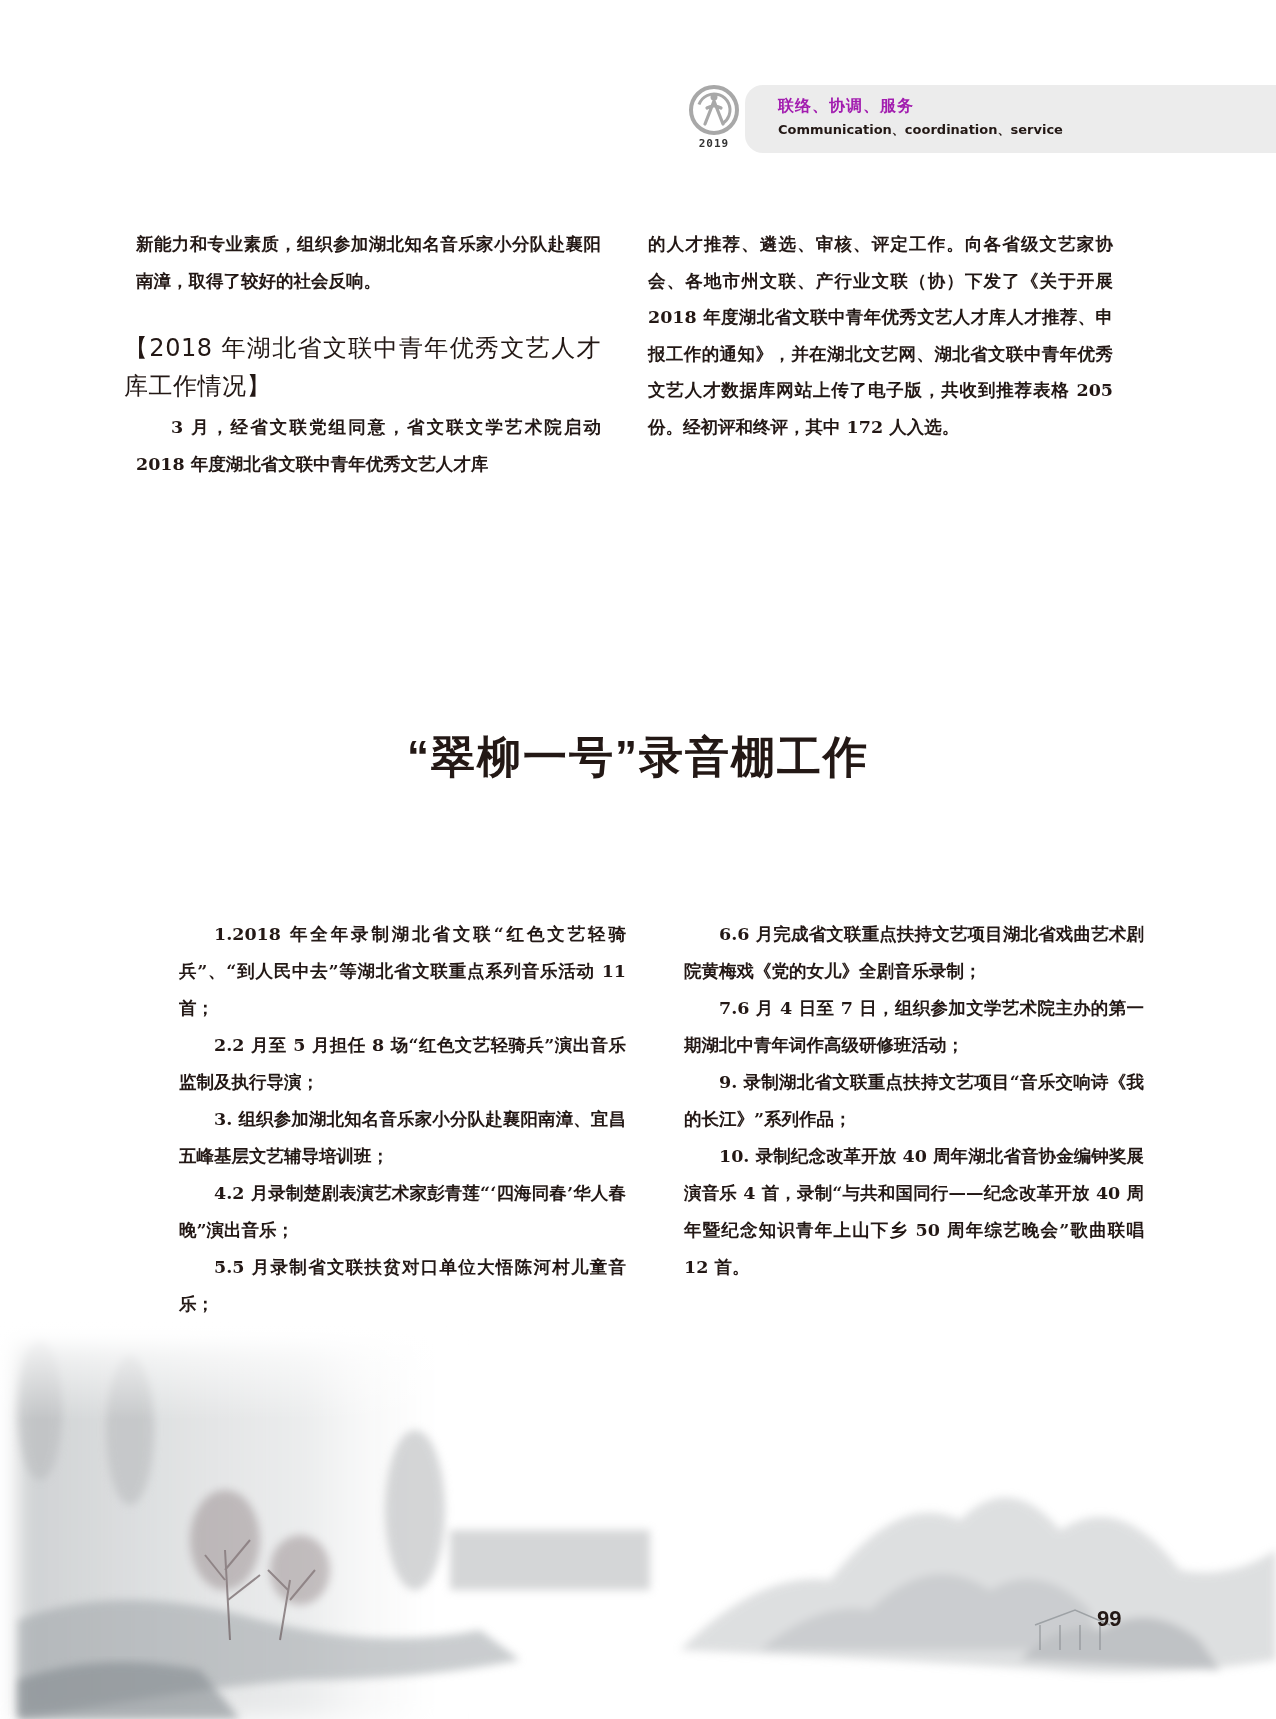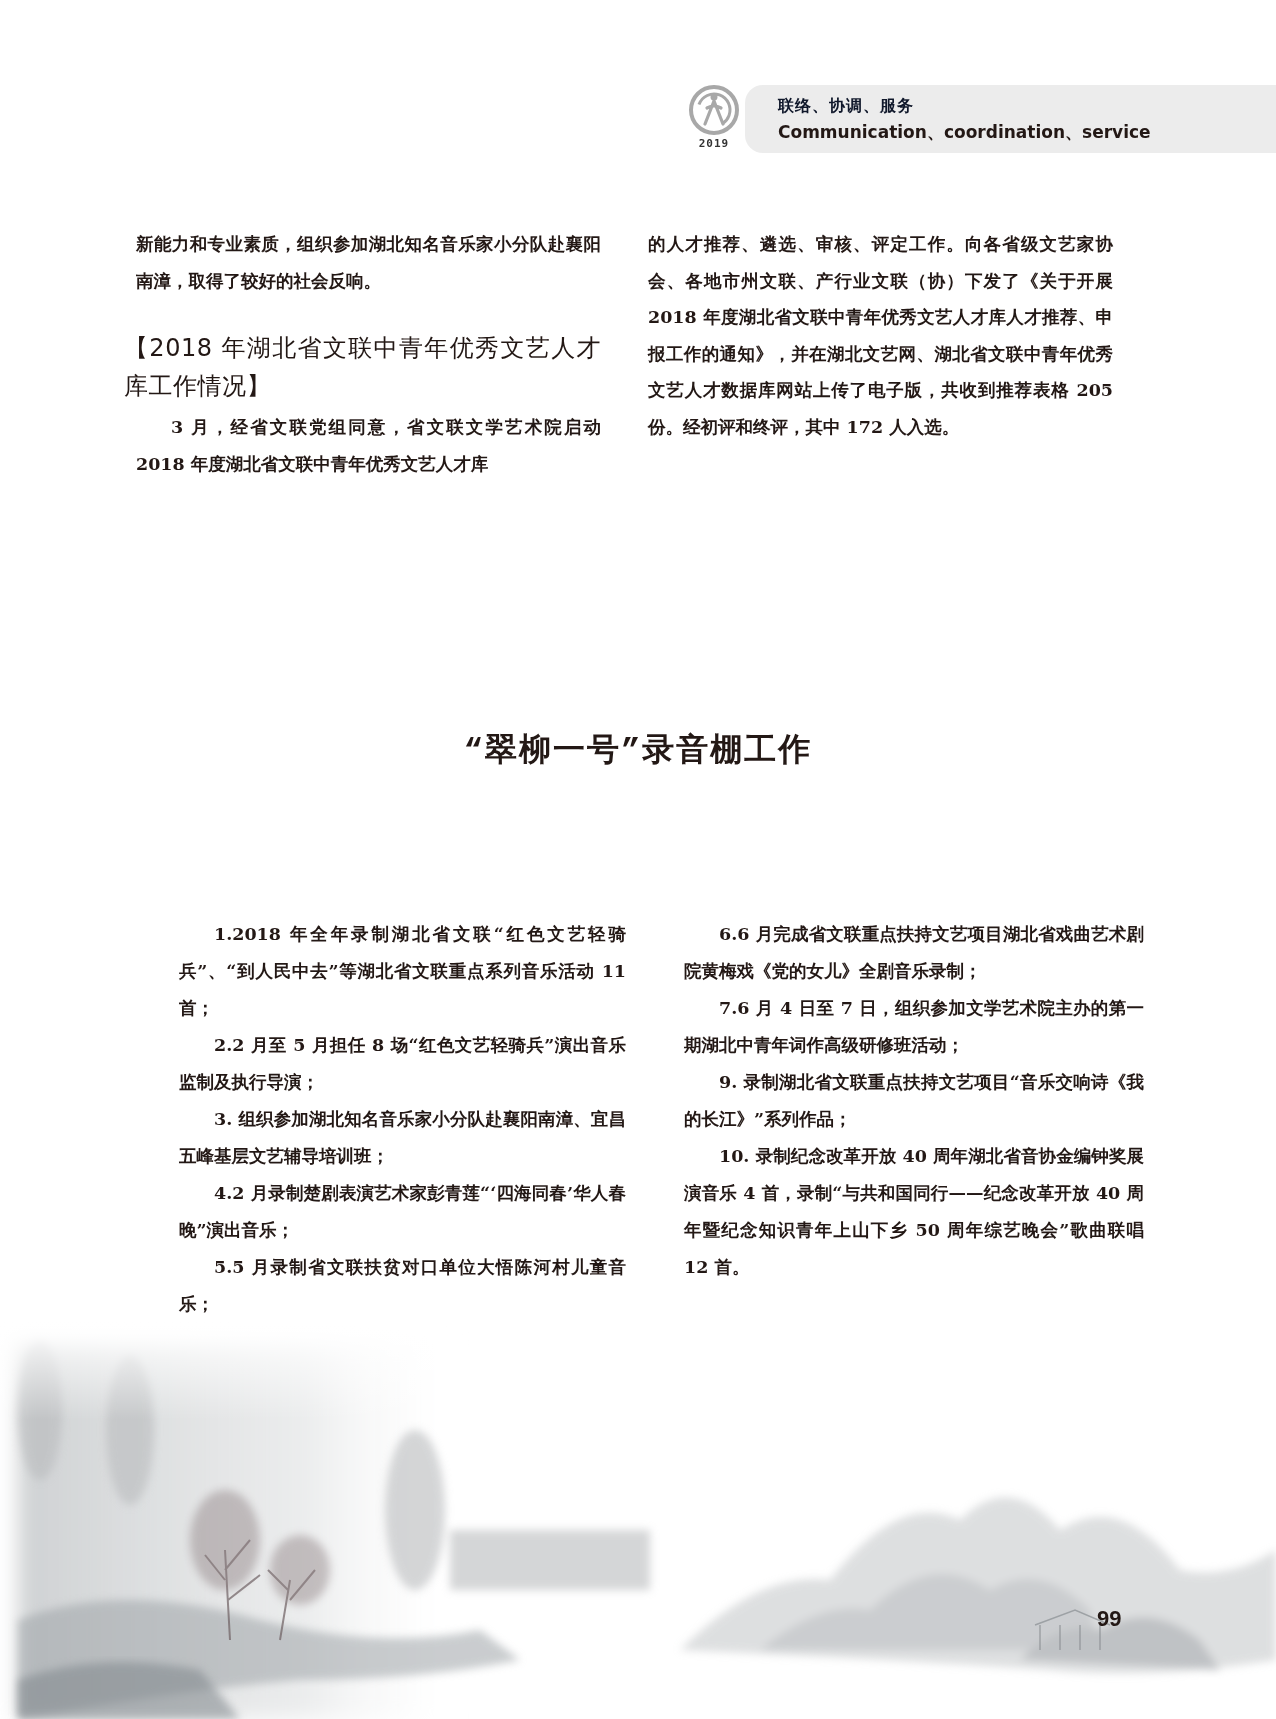--- a/index.html
+++ b/index.html
@@ -18,45 +18,45 @@
     position: absolute; left: 688px; top: 84px; width: 52px; height: 52px;
   }
   .logo-year {
     position: absolute; left: 688px; top: 137px; width: 52px; text-align: center;
     font-family: "DejaVu Sans Mono", "Liberation Mono", monospace; font-weight: bold;
     font-size: 11px; letter-spacing: 1px; color: #333;
   }
   .header-title {
     position: absolute; left: 778px; top: 96px;
     font-family: "DejaVu Sans", sans-serif; font-weight: bold; font-size: 16px;
-    color: #0f172a; letter-spacing: 1px;
+    color: #a21caf; letter-spacing: 1px;
   }
   .header-subtitle {
     position: absolute; left: 778px; top: 121px;
-    font-family: "DejaVu Sans", sans-serif; font-weight: bold; font-size: 17px;
+    font-family: "DejaVu Sans", sans-serif; font-weight: bold; font-size: 13px;
     color: #231815;
   }
   
   .col {
     position: absolute; font-size: 17.5px; line-height: 36.5px; font-weight: bold;
     text-align: justify;
   }
   .col p { margin: 0; }
   .indent { text-indent: 2em; }
   .col-top-left { left: 136px; top: 226px; width: 465px; }
   .col-top-right { left: 648px; top: 226px; width: 465px; }
   .sub-heading {
     font-family: "DejaVu Sans", "Liberation Sans", sans-serif; font-weight: normal;
     font-size: 24px; line-height: 38px; margin: 30px 0 4px -12px !important;
     letter-spacing: 0.5px;
   }
   .section-title {
     position: absolute; left: 0; top: 728px; width: 1276px; text-align: center;
-    font-family: Liberation Mono, monospace; font-weight: 900;
-    font-size: 32px; letter-spacing: 2px; color: #231815;
+    font-family: Liberation Sans, sans-serif; font-weight: 900;
+    font-size: 44px; letter-spacing: 2px; color: #231815;
   }
   .col-bottom-left { left: 179px; top: 916px; width: 447px; line-height: 37px; }
   .col-bottom-right { left: 684px; top: 916px; width: 460px; line-height: 37px; }
   .col-bottom-left, .col-bottom-right { font-weight: bold; font-size: 17.5px; }
   
   .landscape { position: absolute; left: 0; top: 1320px; width: 1276px; height: 399px; }
   .page-number {
     position: absolute; left: 1097px; top: 1606px;
     font-family: "Liberation Sans", "DejaVu Sans", sans-serif; font-weight: bold;
     font-size: 22px; color: #231815;

